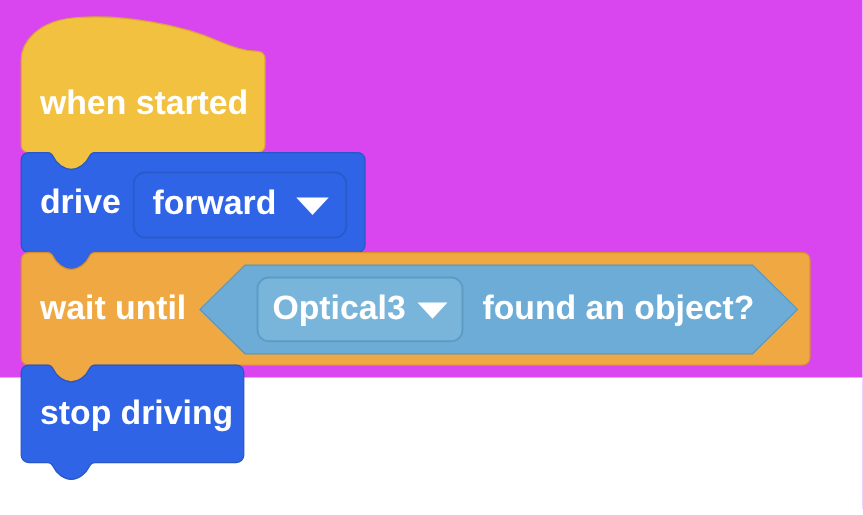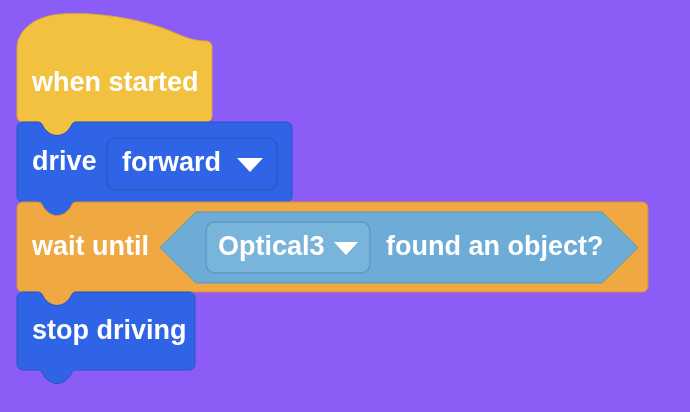--- a/index.html
+++ b/index.html
@@ -9,22 +9,22 @@
   }
   body {
     width: 690px;
     height: 412px;
     overflow: hidden;
     font-family: "Liberation Sans", sans-serif;
   }
   #workspace {
     position: relative;
     width: 690px;
-    height: 412px;
-    background: #8b5cf6;
+    height: 302px;
+    background: #d946ef;
   }
   #blocks-svg {
     position: absolute;
     left: 0;
     top: 0;
     width: 690px;
     height: 412px;
     display: block;
   }
   .block-label {

